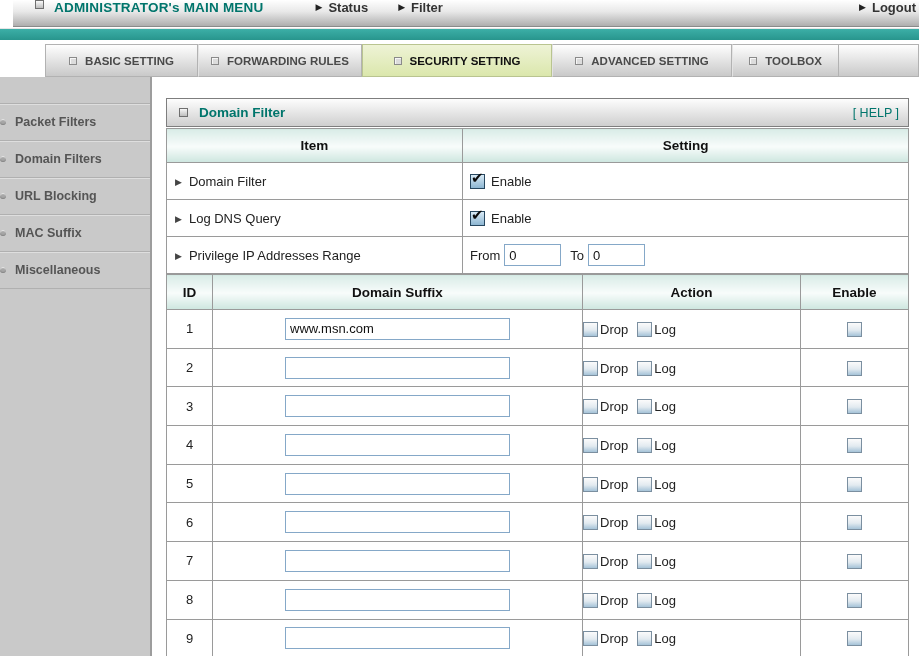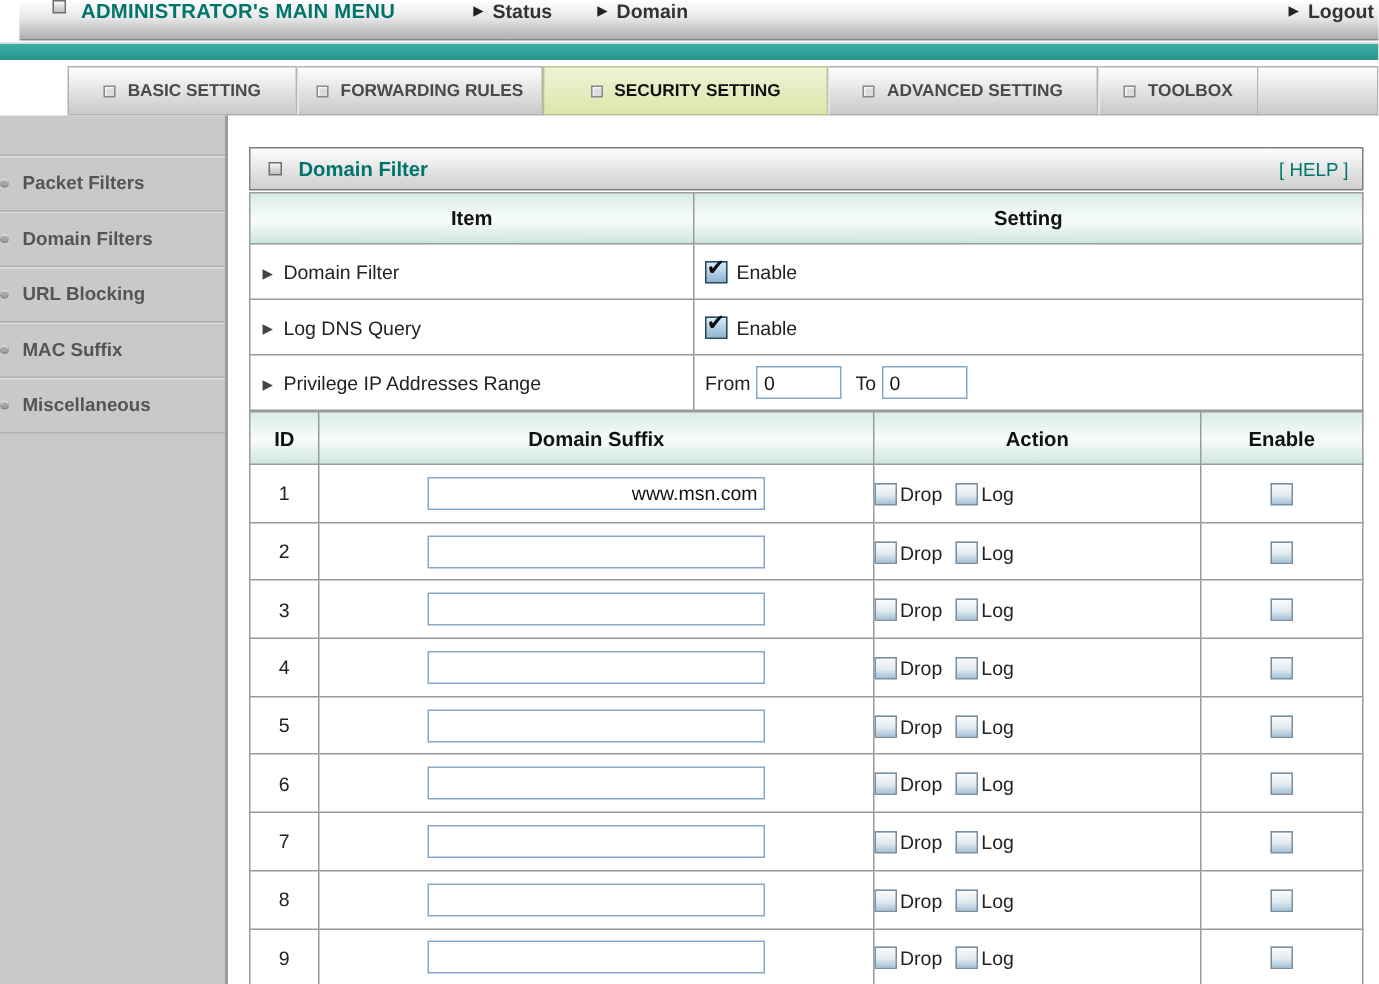--- a/index.html
+++ b/index.html
@@ -122,21 +122,21 @@
   }
   .cb-label { margin-left:6px; vertical-align:middle; }
 
   input[type="text"] {
     border:1px solid #85a8c8; background:#fff; font-family:inherit;
     font-size:13px; color:#111; padding:1px 4px; height:22px; vertical-align:middle;
   }
   .inp-range { width:57px; }
   .range-word { margin:0 4px 0 0; vertical-align:middle; }
   .range-word.to { margin-left:9px; }
-  .inp-domain { width:225px; height:24px;text-align:right; }
+  .inp-domain { width:225px; height:24px; }
 
   .id-cell { text-align:center; color:#333; }
   .domain-cell { text-align:center; }
   .action-cell { text-align:left; white-space:nowrap; }
   .action-cell .cb { margin-right:2px; }
   .action-cell .gap { display:inline-block; width:9px; }
   .action-label { vertical-align:middle; color:#222; }
   .enable-cell { text-align:center; }
 </style>
 </head>
@@ -144,21 +144,21 @@
 
 <div class="topbar">
   <span class="menu-square"></span>
   <span class="topbar-title">ADMINISTRATOR's MAIN MENU</span>
   <span class="top-item ti-status">
     <span class="arrow">▶</span>
     <span>Status</span>
   </span>
   <span class="top-item ti-wizard">
     <span class="arrow">▶</span>
-    <span>Domain</span>
+    <span>Filter</span>
   </span>
   <span class="top-item ti-logout">
     <span class="arrow">▶</span>
     <span>Logout</span>
   </span>
 </div>
 
 <div class="band"></div>
 
 <div class="tabstrip">

